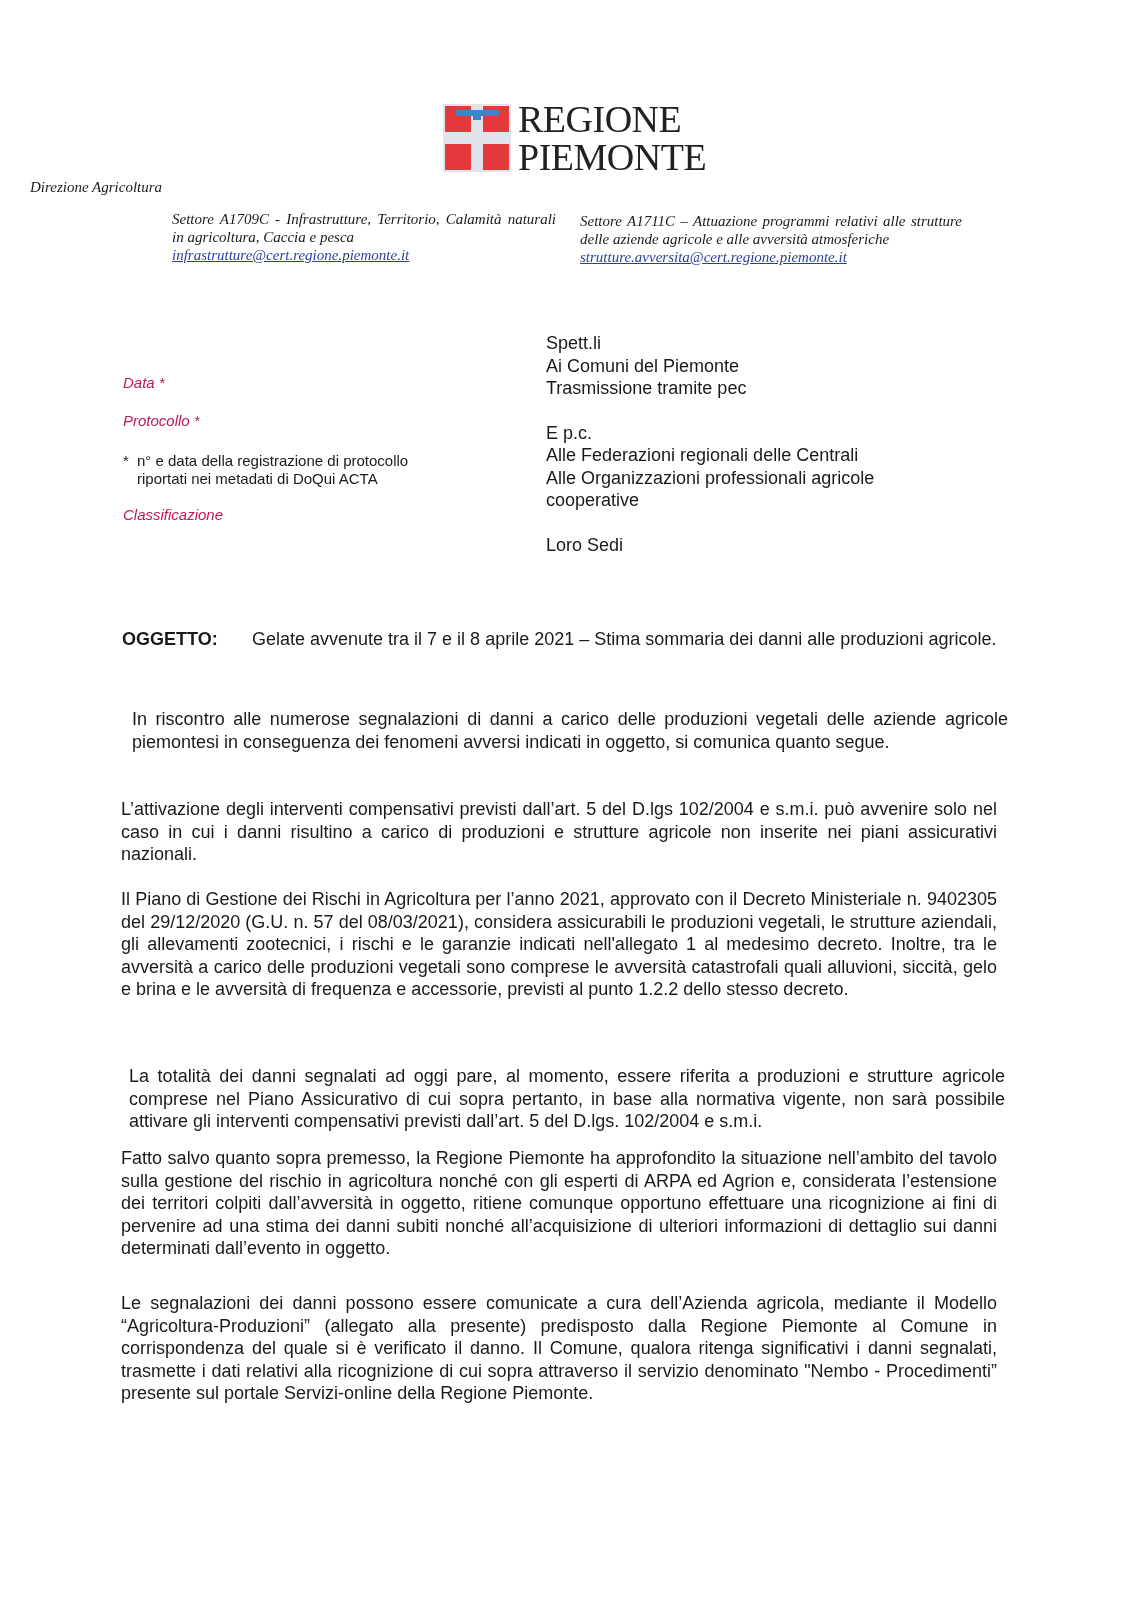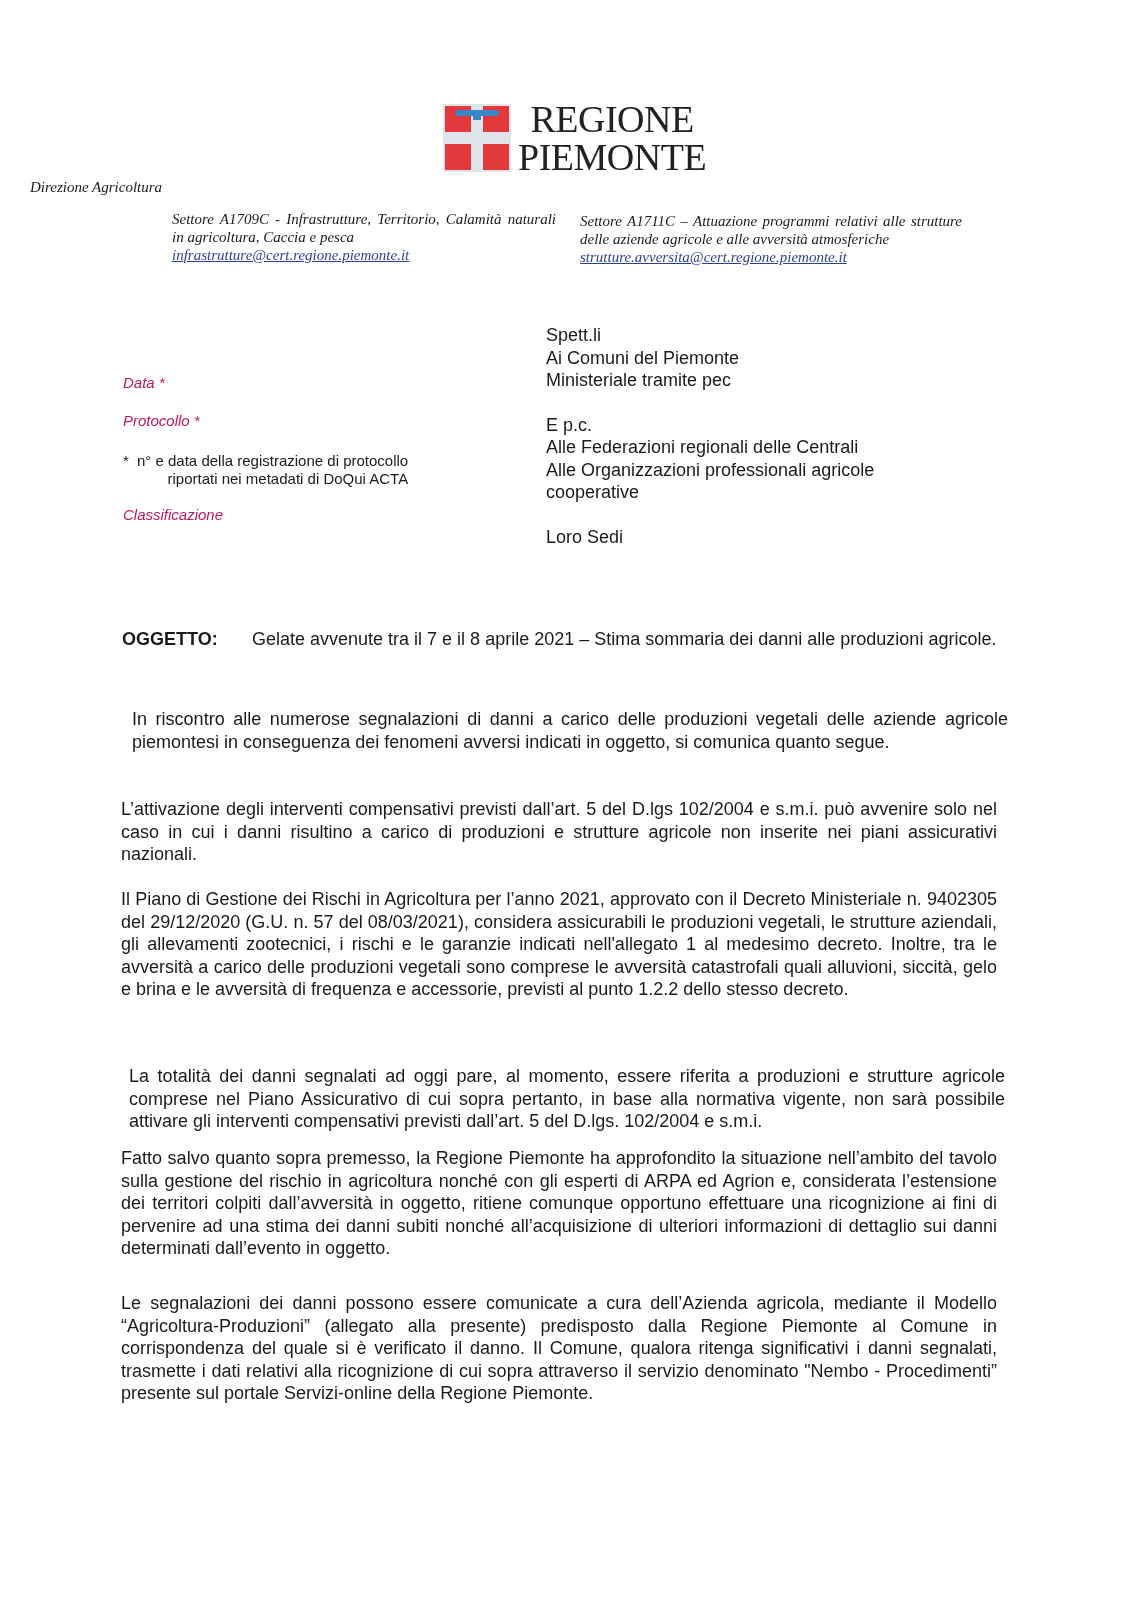--- a/index.html
+++ b/index.html
@@ -10,35 +10,35 @@
     .abs { position: absolute; }
     
     .logo-mark { left: 443px; top: 104px; width: 68px; height: 68px; background: #dfe4ea; }
     .logo-mark .sq { position: absolute; width: 26px; height: 26px; background: #e3383c; }
     .logo-mark .sq.tl { left: 2px; top: 2px; }
     .logo-mark .sq.tr { left: 40px; top: 2px; }
     .logo-mark .sq.bl { left: 2px; top: 40px; }
     .logo-mark .sq.br { left: 40px; top: 40px; }
     .logo-mark .label { position: absolute; left: 12px; top: 6px; width: 44px; height: 6px; background: #3a86c8; border-radius: 3px; }
     .logo-mark .label-drop { position: absolute; left: 30px; top: 10px; width: 8px; height: 6px; background: #3a86c8; }
-    .logo-text { left: 518px; top: 100px; font-family: "Liberation Serif", serif; font-size: 38px; line-height: 38px; color: #222; letter-spacing: -0.5px; text-align: center; }
+    .logo-text { left: 518px; top: 100px; font-family: "Liberation Serif", serif; font-size: 38px; line-height: 38px; color: #222; letter-spacing: -0.5px; }
     .direzione { left: 0; width: 1131px; top: 179px; font-family: "Liberation Serif", serif; font-style: italic; font-size: 15px; padding-left: 30px; box-sizing: border-box; }
     
     .sector { font-family: "Liberation Serif", serif; font-style: italic; font-size: 15px; line-height: 18px; text-align: justify; }
     .sector.left { left: 172px; top: 210px; width: 384px; }
     .sector.right { left: 580px; top: 212px; width: 382px; }
     .sector a { color: #2a3f9a; text-decoration: underline; }
     
     .meta { font-size: 15px; color: #be185d; }
     .meta.italic { font-style: italic; }
     .meta-note { left: 123px; top: 452px; font-size: 15px; line-height: 18px; }
     .meta-note .star { display: inline-block; width: 14px; }
-    .meta-note .l2 { padding-left: 14px; text-align: right; }
+    .meta-note .l2 { padding-left: 14px; }
     
-    .recip { left: 546px; top: 324px; font-size: 18px; line-height: 22.5px; }
+    .recip { left: 546px; top: 332px; font-size: 18px; line-height: 22.5px; }
     .recip .gap { height: 22px; }
     
     .subject { left: 122px; top: 612px; width: 880px; font-size: 18px; line-height: 22px; margin-top: 16px; }
     .subject .label { position: absolute; left: 0; top: 0; font-weight: bold; }
     .subject .text { margin-left: 130px; text-align: justify; }
     
     .body-text { left: 121px; width: 876px; font-size: 18px; line-height: 22.5px; text-align: justify; }
   </style>
 </head>
 <body>
@@ -70,21 +70,21 @@
 <div class="abs meta italic" style="left:123px; top:412px;">Protocollo *</div>
 <div class="abs meta-note">
   <div><span class="star">*</span><span>n° e data della registrazione di protocollo</span></div>
   <div class="l2">riportati nei metadati di DoQui ACTA</div>
 </div>
 <div class="abs meta italic" style="left:123px; top:506px;">Classificazione</div>
 
 <div class="abs recip">
   <div>Spett.li</div>
   <div>Ai Comuni del Piemonte</div>
-  <div>Ministeriale tramite pec</div>
+  <div>Trasmissione tramite pec</div>
   <div class="gap"></div>
   <div>E p.c.</div>
   <div>Alle Federazioni regionali delle Centrali</div>
   <div>Alle Organizzazioni professionali agricole</div>
   <div>cooperative</div>
   <div class="gap"></div>
   <div>Loro Sedi</div>
 </div>
 
 <div class="abs subject">

